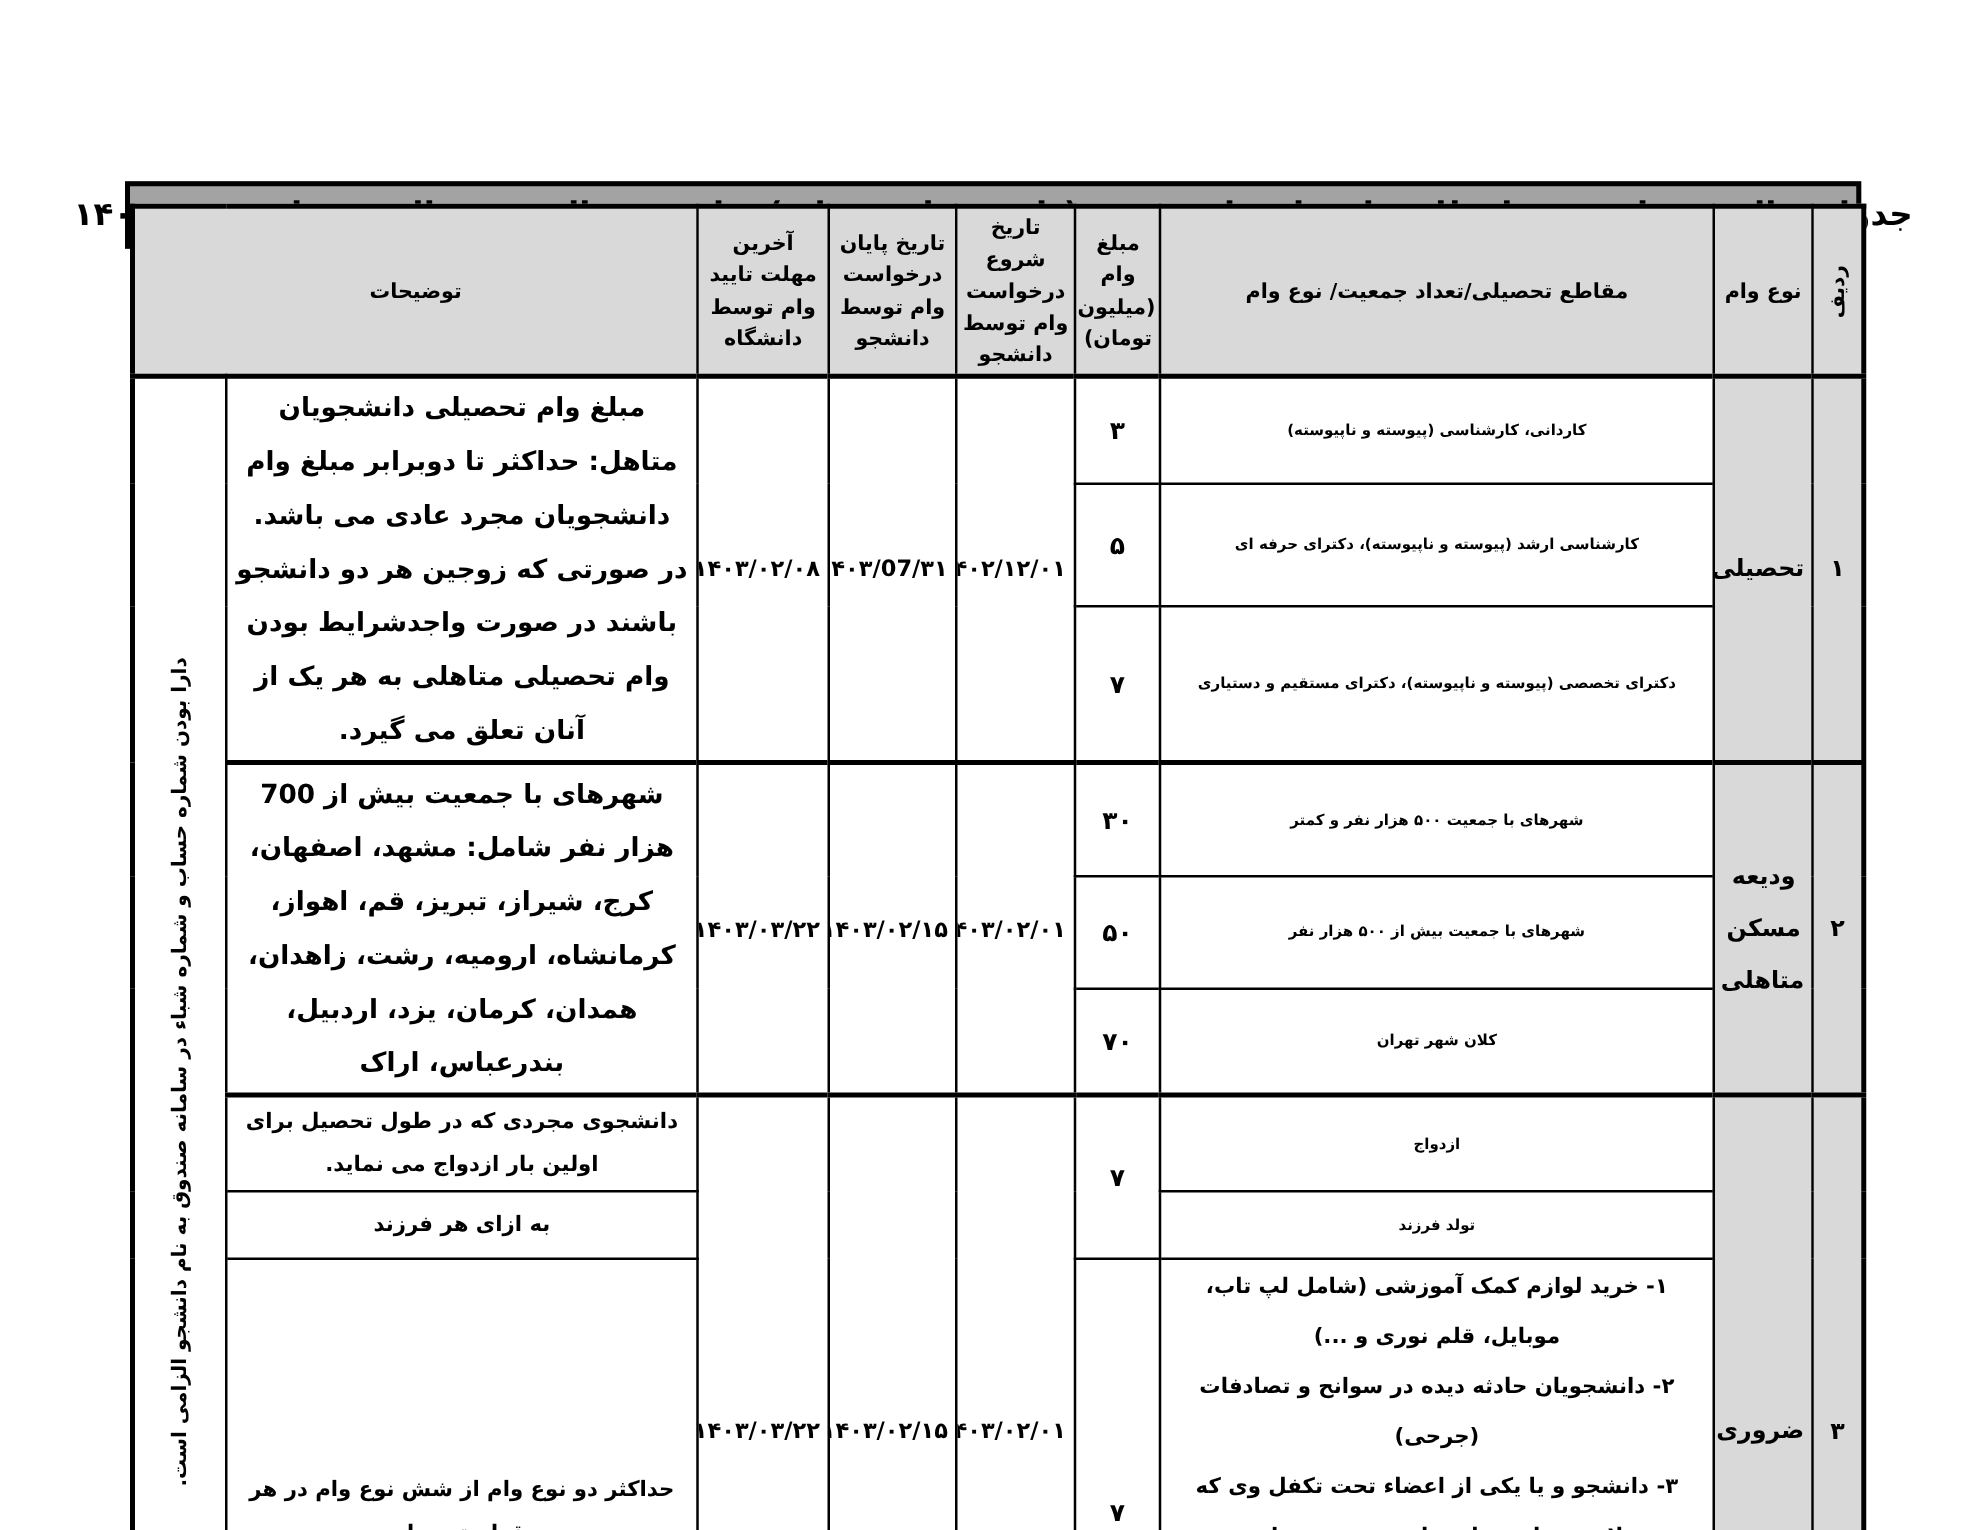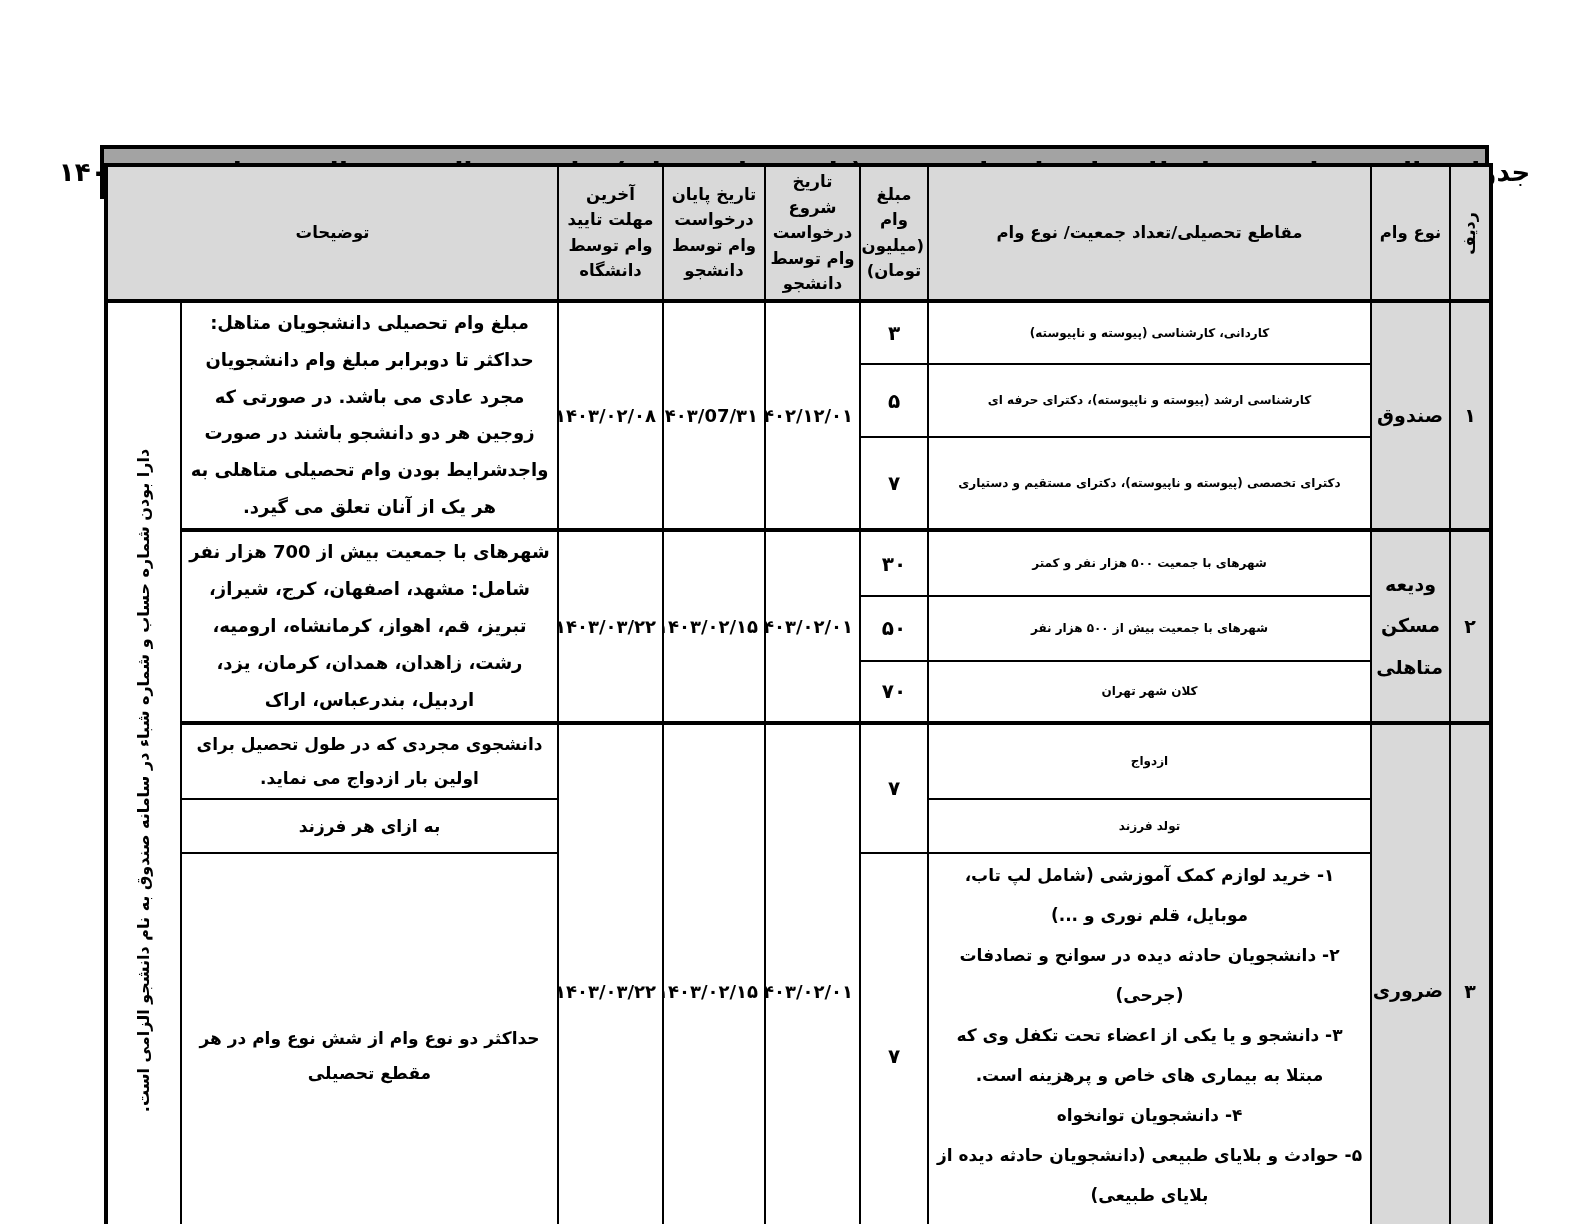--- a/index.html
+++ b/index.html
@@ -43,21 +43,21 @@
     padding:2px 3px;
   }
   td.gray{background:#d9d9d9;}
   .gb{border-bottom-width:4px !important;}
 
   td.num{font-size:19px;}
   td.type{font-size:19px;line-height:2.2;padding:2px 4px;}
   td.cat{text-align:right;font-size:12px;padding-right:14px;padding-left:6px;line-height:1.6;margin-left:36px;}
   td.amt{font-size:20px;}
   td.date{font-size:18px;white-space:nowrap;padding:2px 2px;}
-  td.note{font-size:18px;line-height:2.05;padding:4px 14px;}
+  td.note{font-size:21px;line-height:2.05;padding:4px 14px;}
   td.note-center{font-size:17px;line-height:2.05;padding:4px 10px;margin-left:20px;}
   td.list{
     text-align:right;font-size:17px;line-height:2.35;
     white-space:pre-line;padding:6px 22px 6px 8px;
   }
   td.sidecell{padding:0;background:#fff;}
 
   .vh{display:flex;align-items:center;justify-content:center;height:96px;}
   .vside{display:flex;align-items:center;justify-content:center;height:712px;width:100%;}
   .rot{transform:rotate(-90deg);white-space:nowrap;display:block;}
@@ -98,21 +98,21 @@
         <th>مقاطع تحصیلی/تعداد جمعیت/ نوع وام</th>
         <th>مبلغ وام (میلیون تومان)</th>
         <th>تاریخ شروع درخواست وام توسط دانشجو</th>
         <th>تاریخ پایان درخواست وام توسط دانشجو</th>
         <th>آخرین مهلت تایید وام توسط دانشگاه</th>
         <th colspan="2">توضیحات</th>
       </tr>
 
       <tr style="height:48px">
         <td rowspan="3" class="gray num gb">۱</td>
-        <td rowspan="3" class="gray type gb">صندوق</td>
+        <td rowspan="3" class="gray type gb">تحصیلی</td>
         <td class="cat">کاردانی، کارشناسی (پیوسته و ناپیوسته)</td>
         <td class="amt">۳</td>
         <td rowspan="3" class="date gb">۱۴۰۲/۱۲/۰۱</td>
         <td rowspan="3" class="date gb">۱۴۰۳/07/۳۱</td>
         <td rowspan="3" class="date gb">۱۴۰۳/۰۲/۰۸</td>
         <td rowspan="3" class="note gb">مبلغ وام تحصیلی دانشجویان متاهل: حداکثر تا دوبرابر مبلغ وام دانشجویان مجرد عادی می باشد. در صورتی که زوجین هر دو دانشجو باشند در صورت واجدشرایط بودن وام تحصیلی متاهلی به هر یک از آنان تعلق می گیرد.</td>
         <td rowspan="9" class="sidecell">
           <div class="vside">
             <span class="rot side-rot">دارا بودن شماره حساب و شماره شباء در سامانه صندوق به نام دانشجو الزامی است.</span>
           </div>

